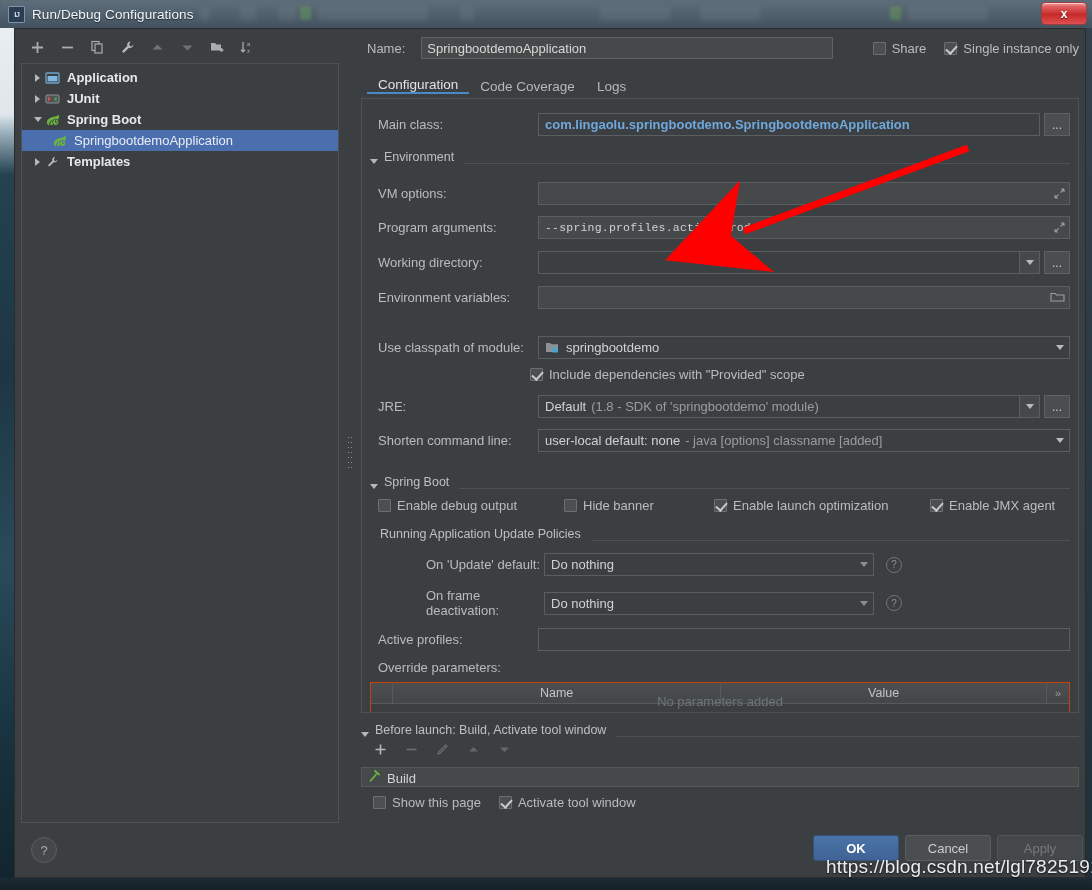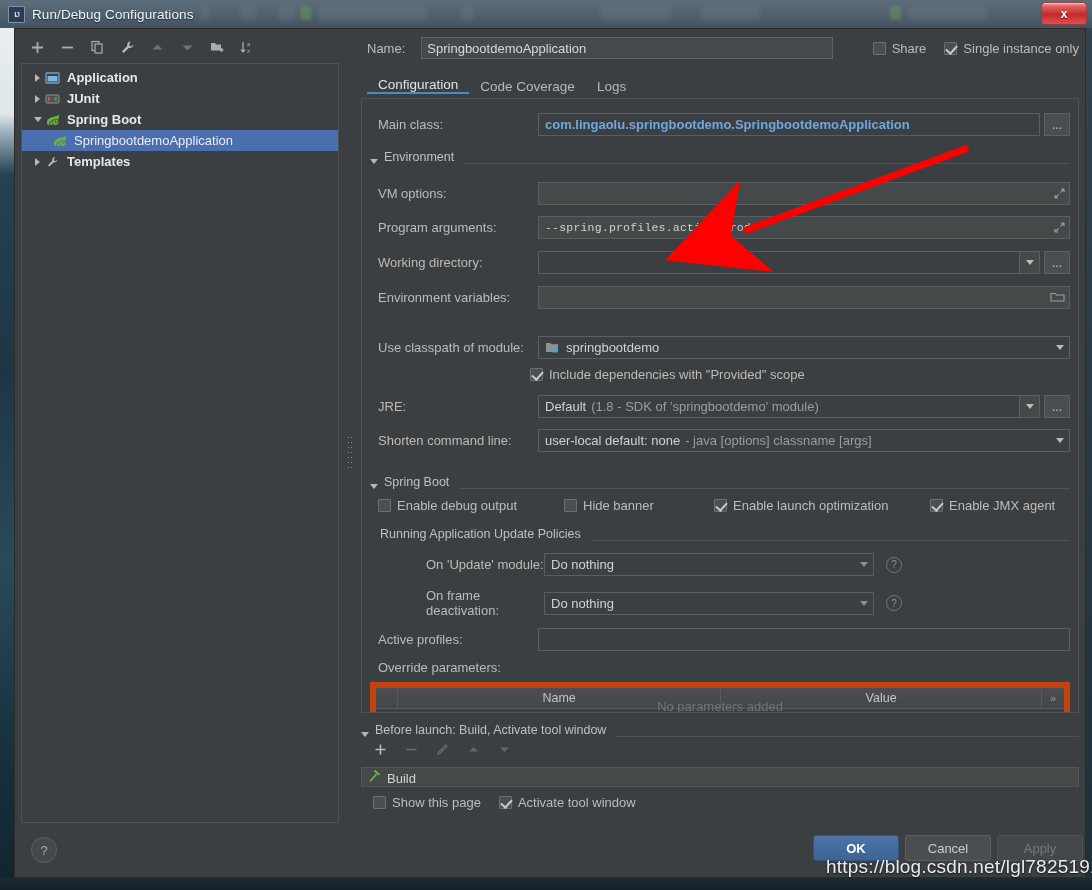--- a/index.html
+++ b/index.html
@@ -197,21 +197,21 @@
   }
 
   .helpcircle{
     width:14px;height:14px;border-radius:50%;border:1px solid #6f7375;
     color:#8e9294;font-size:10px;display:flex;align-items:center;justify-content:center;
     flex:0 0 auto;
   }
 
   
   .tbl{
-    position:absolute;left:0;right:0;border:6px solid #c2410c;box-sizing:border-box;
+    position:absolute;left:0;right:0;border:1px solid #c2410c;box-sizing:border-box;
     background:#3c3f41;height:36px;overflow:hidden;
   }
   .tbl-head{display:flex;height:20px;background:linear-gradient(180deg,#4b4f51,#43474a);border-bottom:1px solid #555a5c;}
   .th{
     display:flex;align-items:center;justify-content:center;color:#c2c5c7;font-size:12.5px;
     border-right:1px solid #555a5c;box-sizing:border-box;
   }
   .th.c0{width:22px;}
   .th.c1{flex:1 1 auto;}
   .th.c2{flex:1 1 auto;}
@@ -573,21 +573,21 @@
                   <span>...</span>
                 </div>
               </div>
             </div>
 
             <div class="row" style="top:322px;">
               <span class="rlabel">Shorten command line:</span>
               <div class="field">
                 <div class="combo">
                   <span>user-local default: none</span>
-                  <span class="gray" style="margin-left:5px;">- java [options] classname [args]</span>
+                  <span class="gray" style="margin-left:5px;">- java [options] classname [added]</span>
                   <span class="arrowbtn" style="background:transparent;border-left:none;">
                       <span class="caret"></span>
                     </span>
                 </div>
               </div>
             </div>
 
             <div class="sectionhdr" style="top:368px;">
               <span class="tw"></span>
               <span class="stext">Spring Boot</span>
@@ -612,21 +612,21 @@
                 <span class="lbl">Enable JMX agent</span>
               </div>
             </div>
 
             <div class="sectionhdr" style="top:420px;left:10px;">
               <span class="stext">Running Application Update Policies</span>
               <span class="sline"></span>
             </div>
 
             <div class="row" style="top:446px;padding-left:48px;">
-              <span class="rlabel" style="width:118px;">On 'Update' module:</span>
+              <span class="rlabel" style="width:118px;">On 'Update' default:</span>
               <div class="combo" style="width:330px;">
                 <span>Do nothing</span>
                 <span class="arrowbtn" style="background:transparent;border-left:none;">
                     <span class="caret dim"></span>
                   </span>
               </div>
               <span class="helpcircle" style="margin-left:12px;">?</span>
             </div>
 
             <div class="row" style="top:481px;padding-left:48px;">

